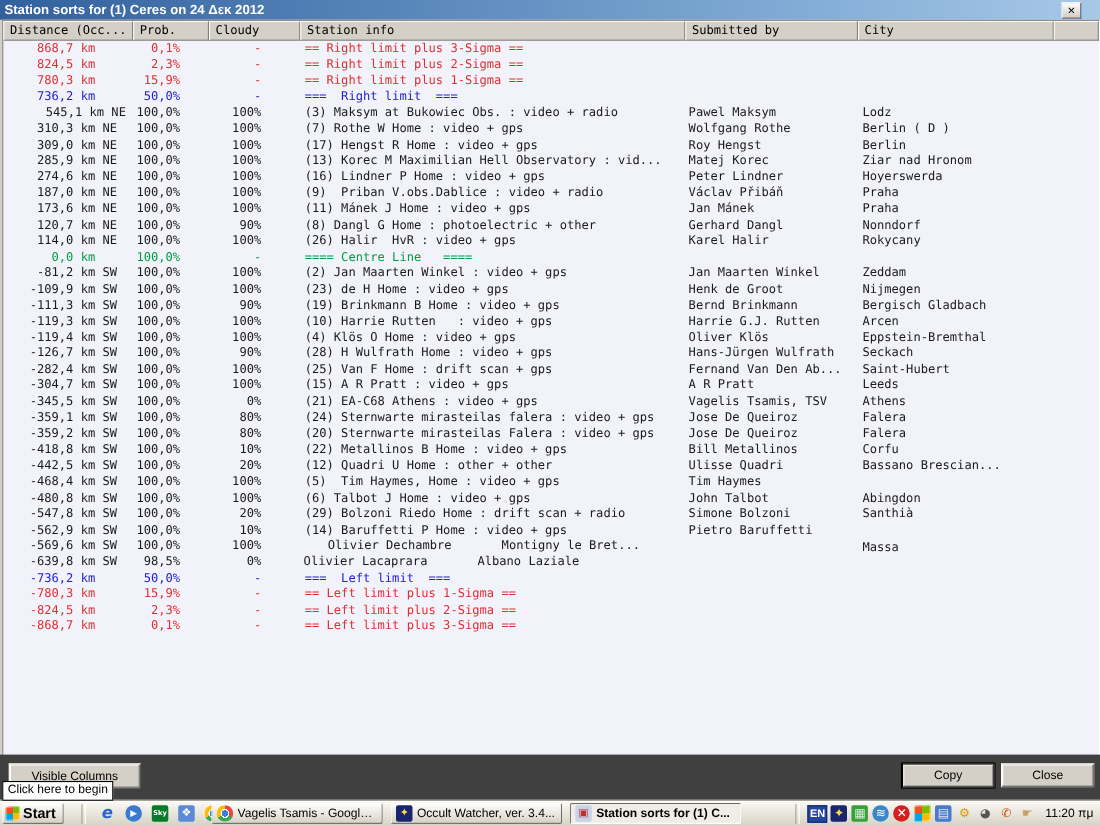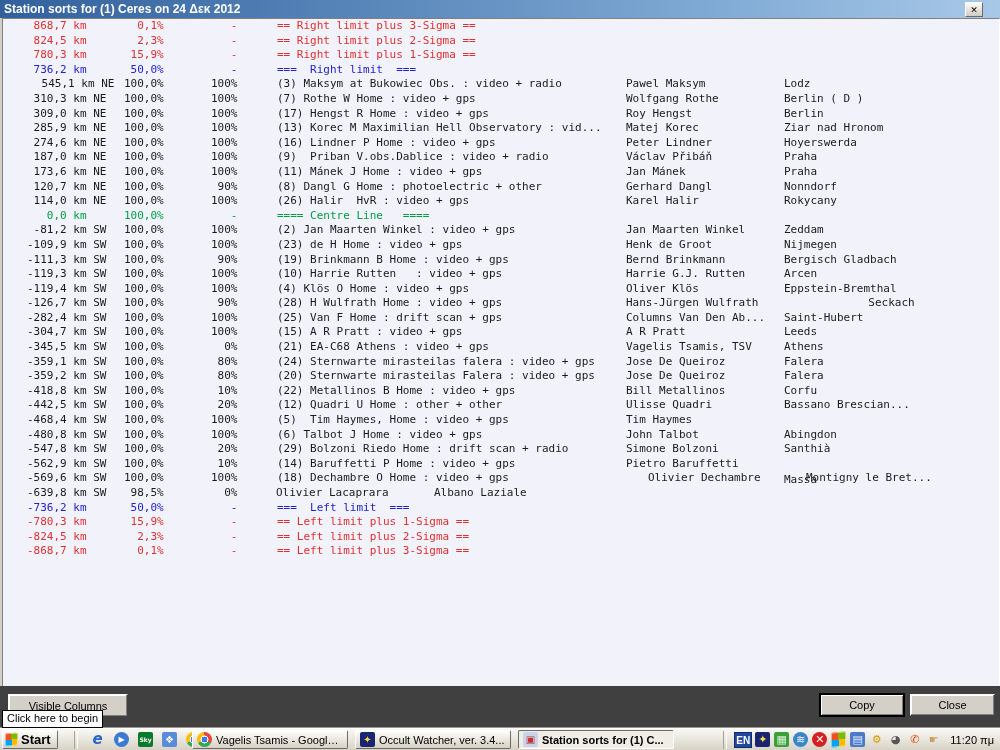--- a/index.html
+++ b/index.html
@@ -85,20 +85,29 @@
 <body>
 
 <div class="screen">
 
   <div class="titlebar">
     <span class="title">Station sorts for (1) Ceres on 24 Δεκ 2012</span>
     <button class="tb-close"><span>✕</span></button>
   </div>
 
   <div class="list-wrap">
+    <div class="grid-header">
+        <div class="hcell" style="width: 118px;">Distance (Occ...</div>
+        <div class="hcell" style="width: 69px;">Prob.</div>
+        <div class="hcell" style="width: 83px;">Cloudy</div>
+        <div class="hcell" style="width: 350px;">Station info</div>
+        <div class="hcell" style="width: 157px;">Submitted by</div>
+        <div class="hcell" style="width: 178px;">City</div>
+        <div class="hcell" style="width: 41px;"></div>
+      </div>
     <div class="grid-body">
         <div class="trow sigma">
           <div class="tcell c-distance" style="width: 118px;"> 868,7 km</div>
           <div class="tcell c-prob" style="width: 69px;">  0,1%</div>
           <div class="tcell c-cloudy" style="width: 83px;">   -</div>
           <div class="tcell c-station" style="width: 350px;">== Right limit plus 3-Sigma ==</div>
           <div class="tcell c-submitted" style="width: 157px;"></div>
           <div class="tcell c-city" style="width: 219px;"></div>
         </div>
         <div class="trow sigma">
@@ -244,28 +253,28 @@
           <div class="tcell c-station" style="width: 350px;">(4) Klös O Home : video + gps</div>
           <div class="tcell c-submitted" style="width: 157px;">Oliver Klös</div>
           <div class="tcell c-city" style="width: 219px;">Eppstein-Bremthal</div>
         </div>
         <div class="trow station">
           <div class="tcell c-distance" style="width: 118px;">-126,7 km SW</div>
           <div class="tcell c-prob" style="width: 69px;">100,0%</div>
           <div class="tcell c-cloudy" style="width: 83px;"> 90%</div>
           <div class="tcell c-station" style="width: 350px;">(28) H Wulfrath Home : video + gps</div>
           <div class="tcell c-submitted" style="width: 157px;">Hans-Jürgen Wulfrath</div>
-          <div class="tcell c-city" style="width: 219px; text-align: center;">Seckach</div>
+          <div class="tcell c-city" style="width: 219px;">Seckach</div>
         </div>
         <div class="trow station">
           <div class="tcell c-distance" style="width: 118px;">-282,4 km SW</div>
           <div class="tcell c-prob" style="width: 69px;">100,0%</div>
           <div class="tcell c-cloudy" style="width: 83px;">100%</div>
           <div class="tcell c-station" style="width: 350px;">(25) Van F Home : drift scan + gps</div>
-          <div class="tcell c-submitted" style="width: 157px;">Columns Van Den Ab...</div>
+          <div class="tcell c-submitted" style="width: 157px;">Fernand Van Den Ab...</div>
           <div class="tcell c-city" style="width: 219px;">Saint-Hubert</div>
         </div>
         <div class="trow station">
           <div class="tcell c-distance" style="width: 118px;">-304,7 km SW</div>
           <div class="tcell c-prob" style="width: 69px;">100,0%</div>
           <div class="tcell c-cloudy" style="width: 83px;">100%</div>
           <div class="tcell c-station" style="width: 350px;">(15) A R Pratt : video + gps</div>
           <div class="tcell c-submitted" style="width: 157px;">A R Pratt</div>
           <div class="tcell c-city" style="width: 219px;">Leeds</div>
         </div>
@@ -338,21 +347,20 @@
           <div class="tcell c-prob" style="width: 69px;">100,0%</div>
           <div class="tcell c-cloudy" style="width: 83px;"> 10%</div>
           <div class="tcell c-station" style="width: 350px;">(14) Baruffetti P Home : video + gps</div>
           <div class="tcell c-submitted" style="width: 157px;">Pietro Baruffetti</div>
           <div class="tcell c-city" style="width: 219px; margin-top: 32px;">Massa</div>
         </div>
         <div class="trow station">
           <div class="tcell c-distance" style="width: 118px;">-569,6 km SW</div>
           <div class="tcell c-prob" style="width: 69px;">100,0%</div>
           <div class="tcell c-cloudy" style="width: 83px;">100%</div>
-          <div class="tcell c-station" style="width: 350px;">(18) Dechambre O Home : video + gps</div>
           <div class="tcell c-submitted" style="width: 157px; margin-left: 22px;">Olivier Dechambre</div>
           <div class="tcell c-city" style="width: 219px;">Montigny le Bret...</div>
         </div>
         <div class="trow station">
           <div class="tcell c-distance" style="width: 118px;">-639,8 km SW</div>
           <div class="tcell c-prob" style="width: 69px;"> 98,5%</div>
           <div class="tcell c-cloudy" style="width: 83px;">  0%</div>
           <div class="tcell c-submitted" style="width: 157px;">Olivier Lacaprara</div>
           <div class="tcell c-city" style="width: 219px;">Albano Laziale</div>
         </div>

